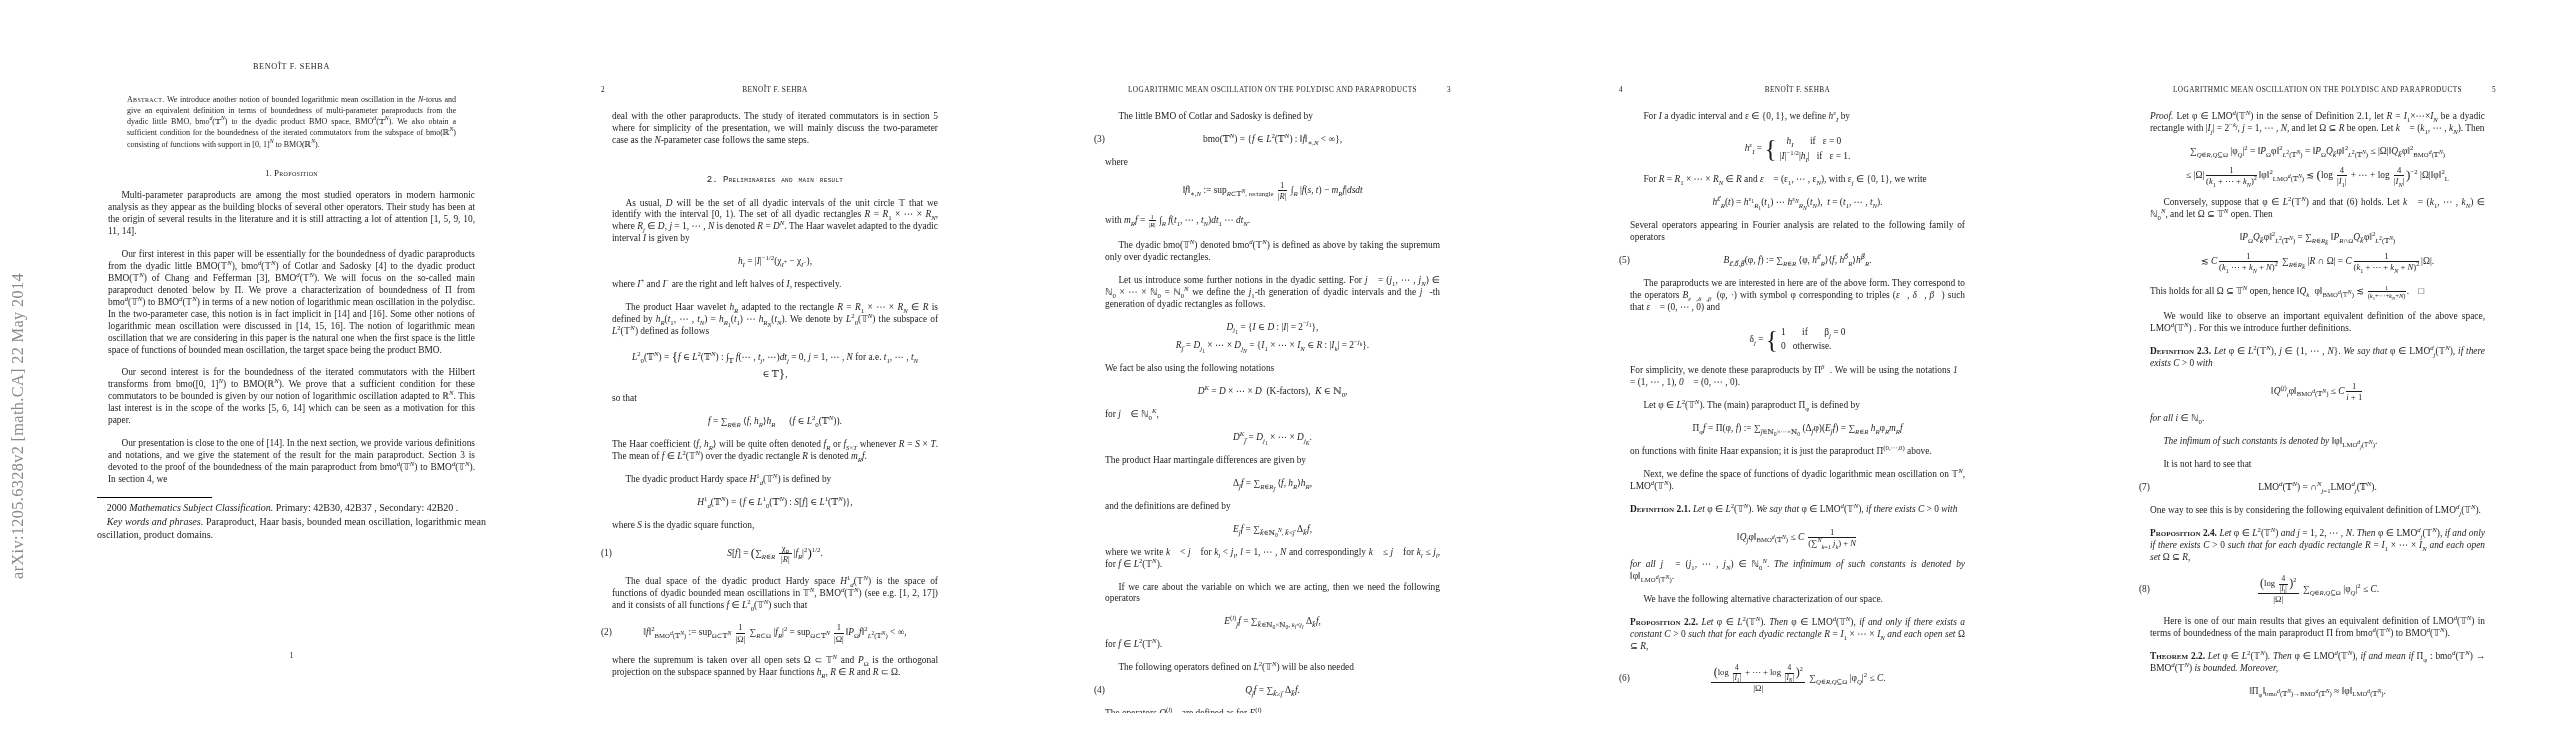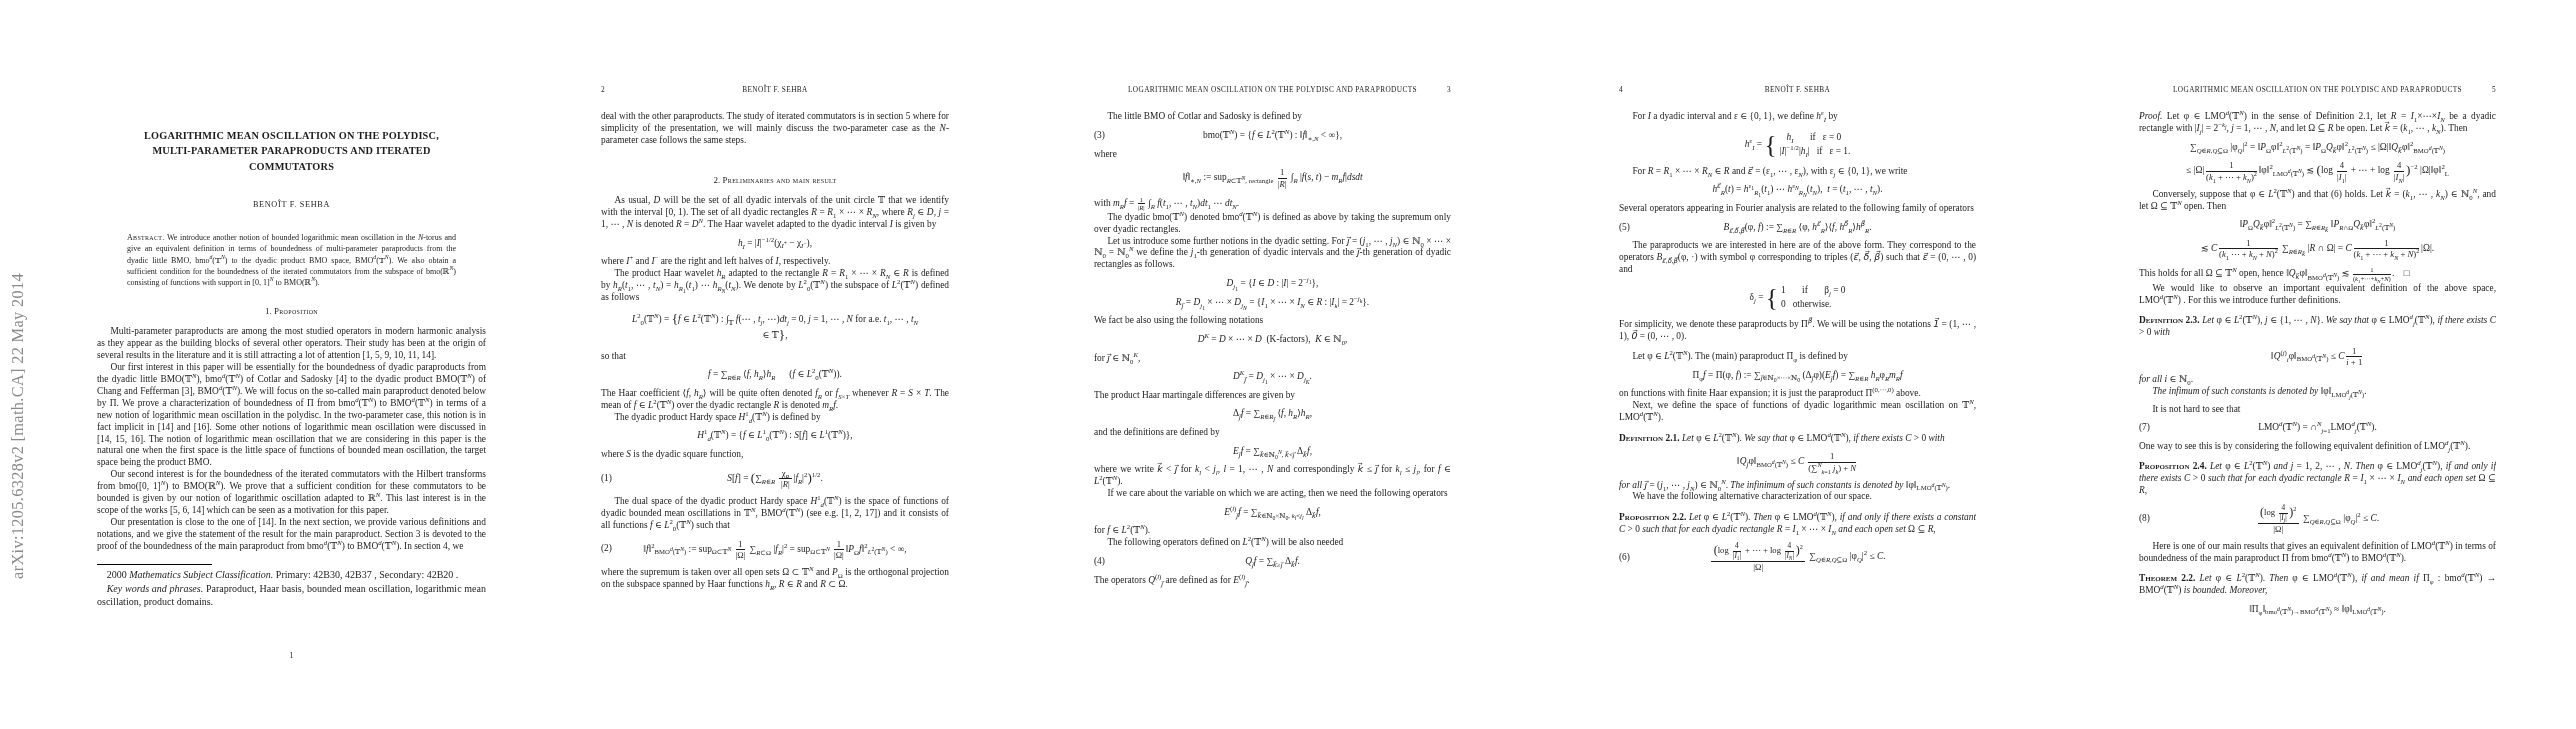--- a/index.html
+++ b/index.html
@@ -12,21 +12,21 @@
   .page-2{left:601px;width:348px;}
   .page-3{left:1094px;width:357px;}
   .page-4{left:1619px;width:357px;}
   .page-5{left:2139px;width:357px;}
   .b-title{margin:92px 33px 0;text-align:center;font-weight:bold;font-size:10.3px;line-height:1.5;letter-spacing:0.2px;}
   .b-author{margin-top:25.5px;text-align:center;font-size:8.2px;letter-spacing:0.7px;}
   .b-abstract{margin:22px 30px 0;font-size:8px;line-height:1.4;}
   .b-heading{margin:18px 0 8.5px;text-align:center;font-size:9px;}
   .sc{font-variant:small-caps;letter-spacing:0.3px;}
   .thname{font-variant:small-caps;font-weight:bold;}
-  .b-p{margin:0;text-indent:13.4px;}
+  .b-p{margin:11px;text-indent:13.4px;font-family:Liberation Serif, serif;}
   .b-p.ni{text-indent:0;}
   .b-display{display:flex;align-items:center;margin:6.7px 0;text-align:center;}
   .b-display .eqno{flex:0 0 27px;text-align:left;}
   .b-display .eqsp{flex:0 0 27px;}
   .b-display .eq{flex:1;}
   .b-header{display:flex;align-items:baseline;margin-top:49px;margin-bottom:17px;font-size:7.3px;letter-spacing:0.4px;}
   .b-header .hl{flex:0 0 18px;text-align:left;}
   .b-header .hc{flex:1;text-align:center;}
   .b-header .hr{flex:0 0 18px;text-align:right;}
   .b-footrule{border-top:0.6px solid #000;width:115px;height:0;margin:11px 0 3.6px;}
@@ -44,41 +44,40 @@
   .brace{font-size:2.7em;font-weight:200;vertical-align:middle;line-height:.8;}
   .cases{display:inline-flex;flex-direction:column;text-align:left;vertical-align:middle;line-height:1.55;margin-left:3px;}
 </style>
 </head>
 <body>
 
 <div id="canvas">
   <div class="wm">arXiv:1205.6328v2  [math.CA]  22 May 2014</div>
   <div id="pages">
       <div class="page page-1">
-        <div class="b-title">LOGARITHMIC MEAN OSCILLATION ON THE POLYDISC, MULTI-PARAMETER PARAPRODUCTS AND ITERATED COMMUTATORS</div>
         <div class="b-author">BENOÎT F. SEHBA</div>
         <div class="b-abstract"><span class="sc">Abstract.</span> We introduce another notion of bounded logarithmic mean oscillation in the <i>N</i>-torus and give an equivalent definition in terms of boundedness of multi-parameter paraproducts from the dyadic little BMO, bmo<sup><i>d</i></sup>(𝕋<sup><i>N</i></sup>) to the dyadic product BMO space, BMO<sup><i>d</i></sup>(𝕋<sup><i>N</i></sup>). We also obtain a sufficient condition for the boundedness of the iterated commutators from the subspace of bmo(ℝ<sup><i>N</i></sup>) consisting of functions with support in [0, 1]<sup><i>N</i></sup> to BMO(ℝ<sup><i>N</i></sup>).</div>
         <div class="b-heading">1. <span class="sc">Proposition</span></div>
         <div class="b-p">Multi-parameter paraproducts are among the most studied operators in modern harmonic analysis as they appear as the building blocks of several other operators. Their study has been at the origin of several results in the literature and it is still attracting a lot of attention [1, 5, 9, 10, 11, 14].</div>
         <div class="b-p">Our first interest in this paper will be essentially for the boundedness of dyadic paraproducts from the dyadic little BMO(𝕋<sup><i>N</i></sup>), bmo<sup><i>d</i></sup>(𝕋<sup><i>N</i></sup>) of Cotlar and Sadosky [4] to the dyadic product BMO(𝕋<sup><i>N</i></sup>) of Chang and Fefferman [3], BMO<sup><i>d</i></sup>(𝕋<sup><i>N</i></sup>). We will focus on the so-called main paraproduct denoted below by Π. We prove a characterization of boundedness of Π from bmo<sup><i>d</i></sup>(𝕋<sup><i>N</i></sup>) to BMO<sup><i>d</i></sup>(𝕋<sup><i>N</i></sup>) in terms of a new notion of logarithmic mean oscillation in the polydisc. In the two-parameter case, this notion is in fact implicit in [14] and [16]. Some other notions of logarithmic mean oscillation were discussed in [14, 15, 16]. The notion of logarithmic mean oscillation that we are considering in this paper is the natural one when the first space is the little space of functions of bounded mean oscillation, the target space being the product BMO.</div>
         <div class="b-p">Our second interest is for the boundedness of the iterated commutators with the Hilbert transforms from bmo([0, 1]<sup><i>N</i></sup>) to BMO(ℝ<sup><i>N</i></sup>). We prove that a sufficient condition for these commutators to be bounded is given by our notion of logarithmic oscillation adapted to ℝ<sup><i>N</i></sup>. This last interest is in the scope of the works [5, 6, 14] which can be seen as a motivation for this paper.</div>
         <div class="b-p">Our presentation is close to the one of [14]. In the next section, we provide various definitions and notations, and we give the statement of the result for the main paraproduct. Section 3 is devoted to the proof of the boundedness of the main paraproduct from bmo<sup><i>d</i></sup>(𝕋<sup><i>N</i></sup>) to BMO<sup><i>d</i></sup>(𝕋<sup><i>N</i></sup>). In section 4, we</div>
         <div class="b-footrule"></div>
         <div class="b-fn">2000 <i>Mathematics Subject Classification.</i> Primary: 42B30, 42B37 , Secondary: 42B20 .</div>
         <div class="b-fn"><i>Key words and phrases.</i> Paraproduct, Haar basis, bounded mean oscillation, logarithmic mean oscillation, product domains.</div>
         <div class="b-pagenum">1</div>
       </div>
       <div class="page page-2">
         <div class="b-header">
           <span class="hl">2</span>
           <span class="hc">BENOÎT F. SEHBA</span>
           <span class="hr"></span>
         </div>
         <div class="b-p ni">deal with the other paraproducts. The study of iterated commutators is in section 5 where for simplicity of the presentation, we will mainly discuss the two-parameter case as the <i>N</i>-parameter case follows the same steps.</div>
-        <div class="b-heading" style="margin-top: 28px;">2. <span class="sc">Preliminaries and main result</span></div>
+        <div class="b-heading" style="margin-top: 28px; font-family: Liberation Mono, monospace;">2. <span class="sc">Preliminaries and main result</span></div>
         <div class="b-p">As usual, <span class="scr">D</span> will be the set of all dyadic intervals of the unit circle 𝕋 that we identify with the interval [0, 1). The set of all dyadic rectangles <i>R</i> = <i>R</i><sub>1</sub> × ⋯ × <i>R<sub>N</sub></i>, where <i>R<sub>j</sub></i> ∈ <span class="scr">D</span>, <i>j</i> = 1, ⋯ , <i>N</i> is denoted <span class="scr">R</span> = <span class="scr">D</span><sup><i>N</i></sup>. The Haar wavelet adapted to the dyadic interval <i>I</i> is given by</div>
         <div class="b-display">
           <span class="eqno"></span>
           <span class="eq"><i>h<sub>I</sub></i> = |<i>I</i>|<sup>−1/2</sup>(χ<sub><i>I</i><sup>+</sup></sub> − χ<sub><i>I</i><sup>−</sup></sub>),</span>
           <span class="eqsp"></span>
         </div>
         <div class="b-p ni">where <i>I</i><sup>+</sup> and <i>I</i><sup>−</sup> are the right and left halves of <i>I</i>, respectively.</div>
         <div class="b-p">The product Haar wavelet <i>h<sub>R</sub></i> adapted to the rectangle <i>R</i> = <i>R</i><sub>1</sub> × ⋯ × <i>R<sub>N</sub></i> ∈ <span class="scr">R</span> is defined by <i>h<sub>R</sub></i>(<i>t</i><sub>1</sub>, ⋯ , <i>t<sub>N</sub></i>) = <i>h</i><sub><i>R</i><sub>1</sub></sub>(<i>t</i><sub>1</sub>) ⋯ <i>h</i><sub><i>R<sub>N</sub></i></sub>(<i>t<sub>N</sub></i>). We denote by <i>L</i><sup>2</sup><sub>0</sub>(𝕋<sup><i>N</i></sup>) the subspace of <i>L</i><sup>2</sup>(𝕋<sup><i>N</i></sup>) defined as follows</div>
         <div class="b-display">
           <span class="eqno"></span>

